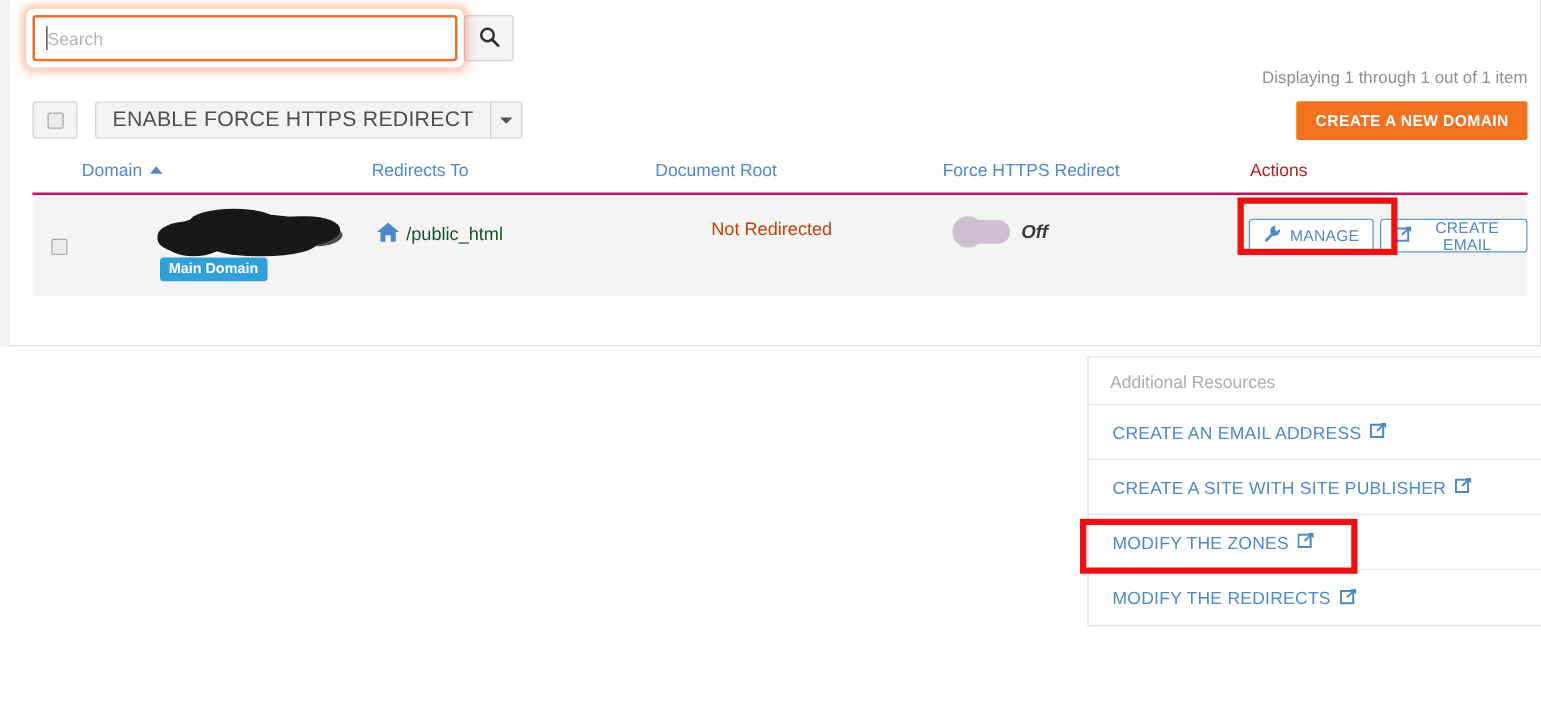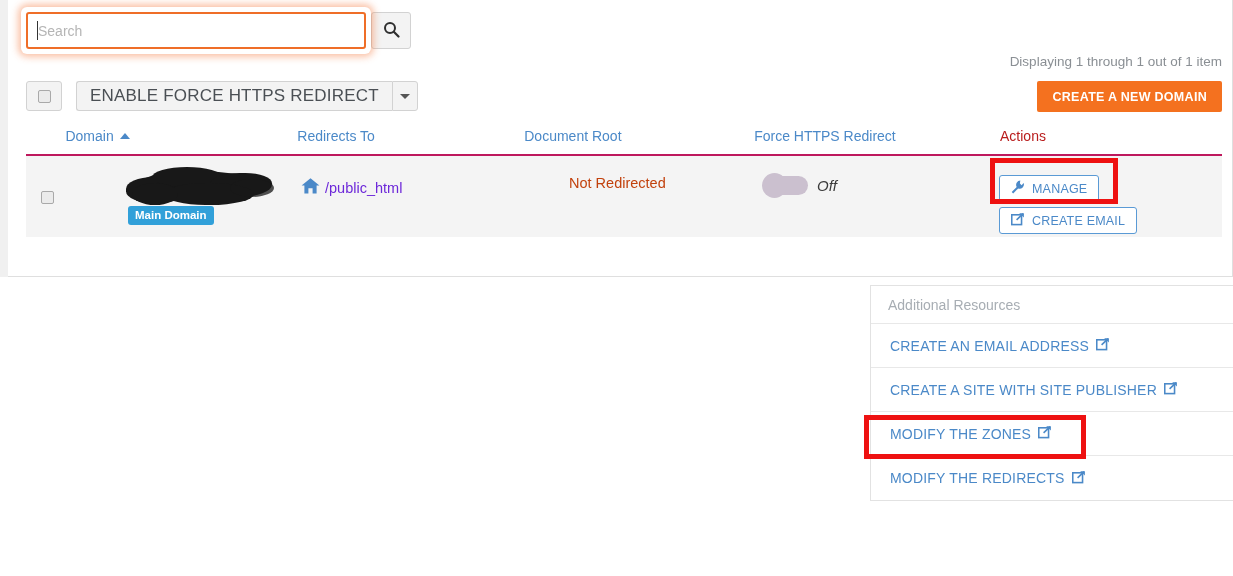--- a/index.html
+++ b/index.html
@@ -172,37 +172,37 @@
     position:absolute; left:68px; top:9px;
   }
   .badge-main {
     position:absolute; left:62px; top:31px;
     background:#31a0d9; color:#ffffff;
     font-size:11.5px; font-weight:bold;
     padding: 3px 7px 4px 7px;
     border-radius:3px;
     white-space:nowrap;
   }
-  .docroot { color:#6d28d9; font-size:14.5px; display:flex; align-items:center; gap:5px; padding-top:2px;}
+  .docroot { color:#14532d; font-size:14.5px; display:flex; align-items:center; gap:5px; padding-top:2px;}
   .notredirected { color:#c2410c; font-size:14.5px; padding-top:3px;margin-left:35px; }
 
   .togglewrap { display:flex; align-items:center; gap:9px; padding-top:1px; }
   .toggle {
     position:relative; width:44px; height:19px;
     background:#cbc0cf; border-radius:11px;
   }
   .toggle .knob {
     position:absolute; left:-2px; top:-3px;
     width:25px; height:25px; border-radius:50%;
     background:#cbc0cf;
   }
-  .offlabel { font-size:15px; font-weight:normal; font-style:italic; color:#3a3a3a; }
-
-  
-  .actbtns { display:flex; flex-direction:column; gap:5px; padding-left:2px; }
+  .offlabel { font-size:15px; font-weight:bold; font-style:italic; color:#3a3a3a; }
+
+  
+  .actbtns { display:flex; flex-direction:row; gap:5px; padding-left:2px; }
   .act-btn {
     background:#ffffff; border:1px solid #5a9ad5; border-radius:3px;
     color:#4b89c8; font-size:12.5px; letter-spacing:.2px;
     height:27px; padding: 0 11px;
     display:flex; align-items:center; gap:7px;
     cursor:pointer; width:max-content;
     font-family:"Liberation Sans", sans-serif;
   }
 
   

